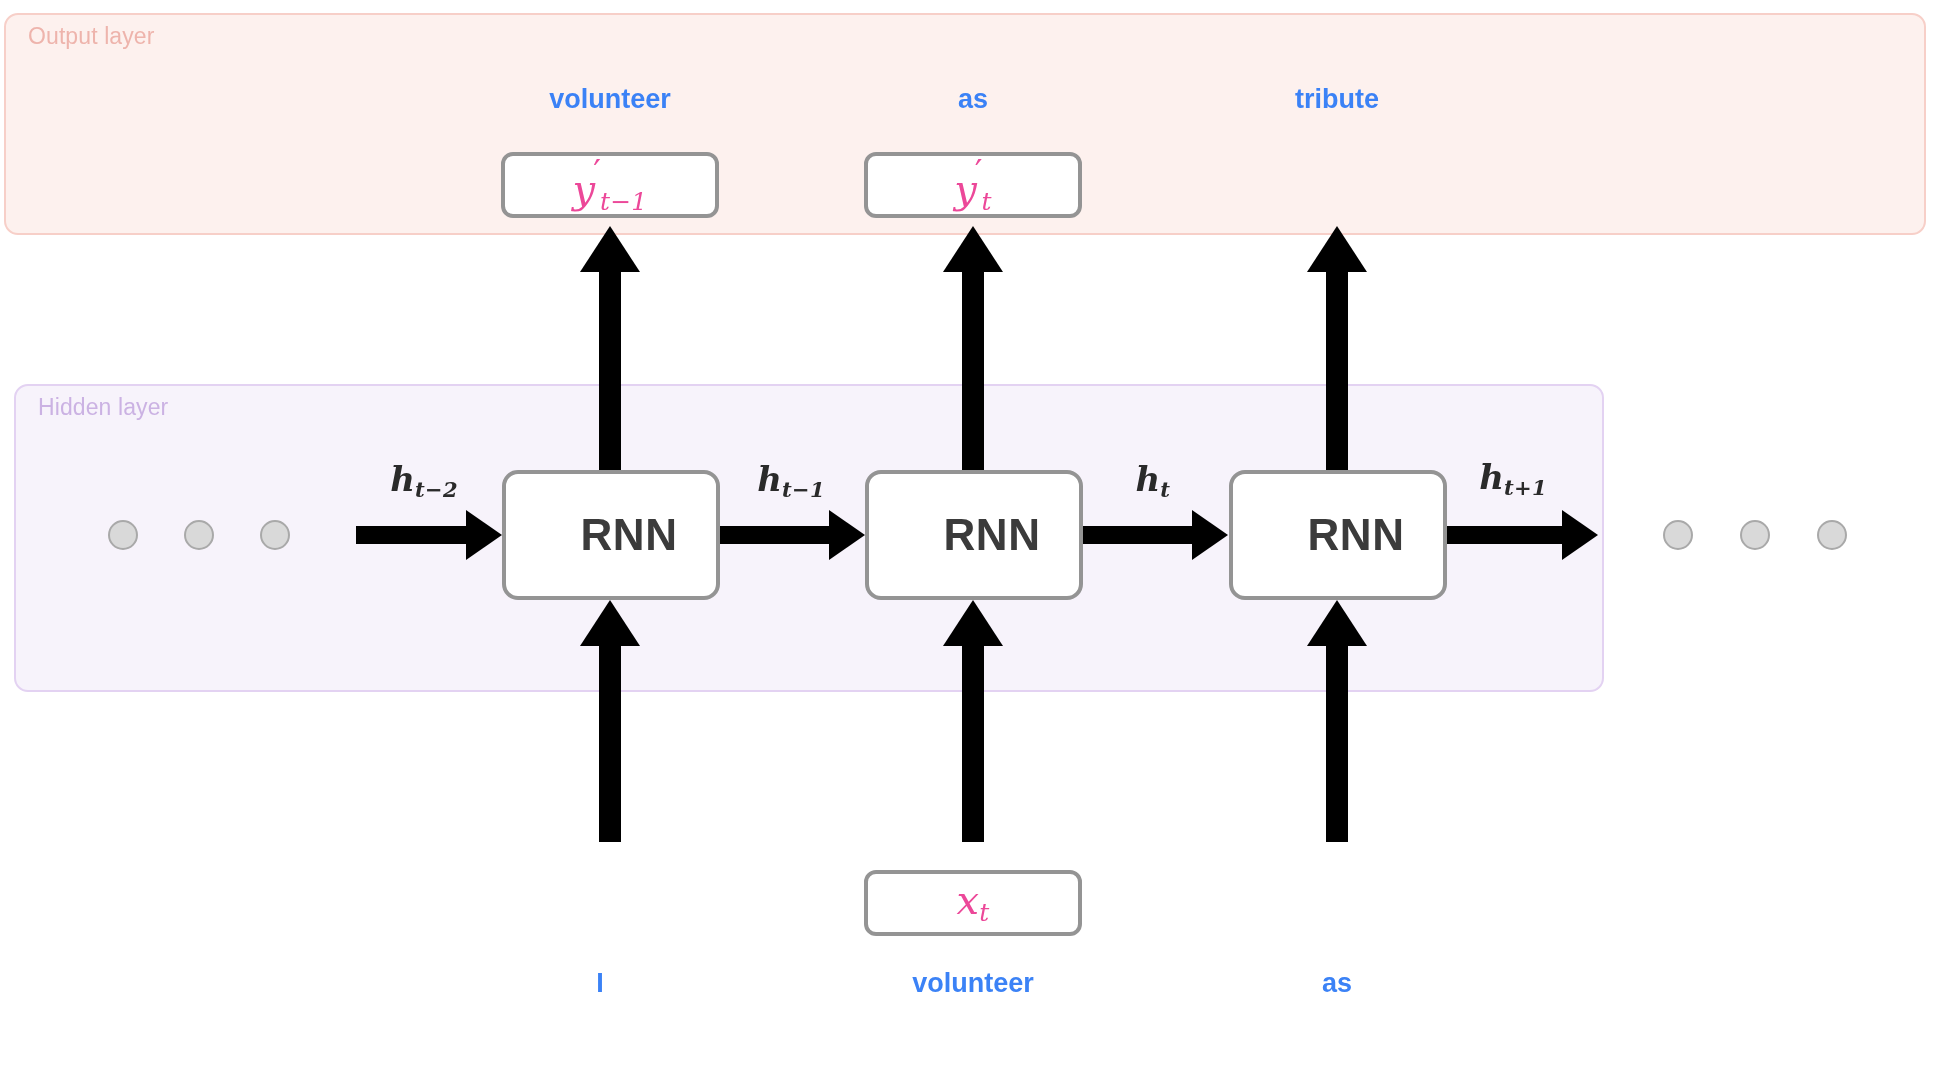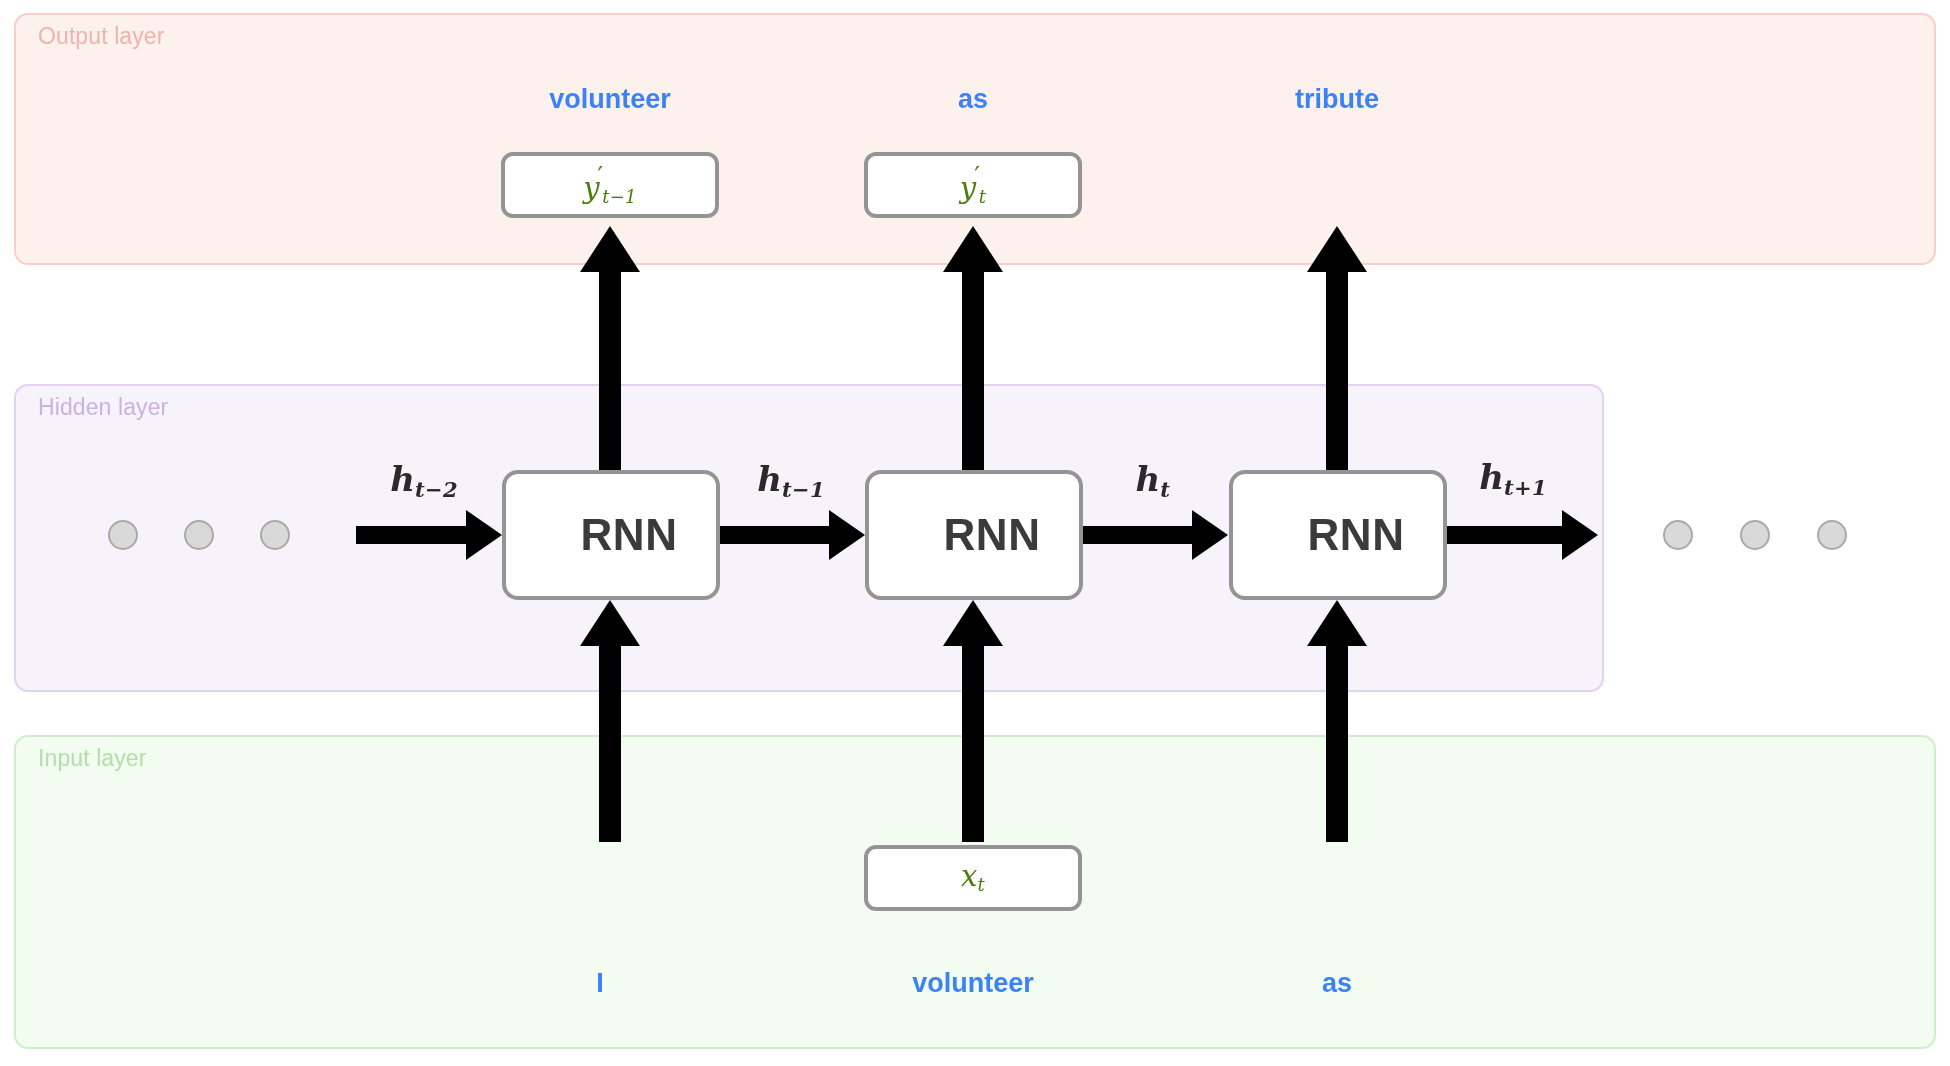--- a/index.html
+++ b/index.html
@@ -28,22 +28,22 @@
     position: absolute;
     left: 22px;
     top: 8px;
     font-size: 23px;
     font-family: "Liberation Sans", sans-serif;
     letter-spacing: 0.1px;
     white-space: nowrap;
   }
 
   #output-panel {
-    left: 14px;  top: 13px;
-    width: 1922px; height: 252px;
+    left: 4px;  top: 13px;
+    width: 1922px; height: 222px;
     background: #fdf1ee;
     border-color: #f7cfc8;
   }
   #output-panel .layer-title { color: #eeb4ac; }
 
   #hidden-panel {
     left: 14px;  top: 384px;
     width: 1590px; height: 308px;
     background: #f7f3fb;
     border-color: #e3d2f2;
@@ -81,22 +81,22 @@
     font-size: 44px;
     color: #3b3b3b;
     letter-spacing: 0.5px;
     margin-left: 36px;
   }
 
   
   .math {
     font-family: "DejaVu Serif", "Liberation Serif", serif;
     font-style: italic;
-    color: #4d7c0f;
-    font-size: 29px;
+    color: #ec4899;
+    font-size: 40px;
     line-height: 1;
     white-space: nowrap;
   }
   .math sub {
     font-size: 0.62em;
     font-style: italic;
     vertical-align: -0.28em;
     letter-spacing: 0.3px;
   }
   .math .prime {
@@ -186,23 +186,20 @@
 <div id="stage">
 
   <div class="layer-panel" id="output-panel">
     <div class="layer-title">Output layer</div>
   </div>
 
   <div class="layer-panel" id="hidden-panel">
     <div class="layer-title">Hidden layer</div>
   </div>
 
-  <div class="layer-panel" id="input-panel">
-    <div class="layer-title">Input layer</div>
-  </div>
 
   <div class="word" style="left:610px; top:84px;">volunteer</div>
   <div class="word" style="left:973px; top:84px;">as</div>
   <div class="word" style="left:1337px; top:84px;">tribute</div>
 
   <div class="node-box small" style="left:501px; top:152px;">
     <span class="math"><i>y</i><span class="prime">′</span><sub>t−1</sub></span>
   </div>
   <div class="node-box small" style="left:864px; top:152px;">
     <span class="math"><i>y</i><span class="prime">′</span><sub>t</sub></span>
@@ -277,21 +274,21 @@
   </div>
   <div class="arrow-up" style="left:943px; top:600px; width:60px; height:242px;">
     <div class="head"></div>
     <div class="shaft" style="top:40px; height:202px;"></div>
   </div>
   <div class="arrow-up" style="left:1307px; top:600px; width:60px; height:242px;">
     <div class="head"></div>
     <div class="shaft" style="top:40px; height:202px;"></div>
   </div>
 
-  <div class="node-box small" style="left:864px; top:845px;">
+  <div class="node-box small" style="left:864px; top:870px;">
     <span class="math"><i>x</i><sub>t</sub></span>
   </div>
 
   <div class="word" style="left:600px; top:968px;">I</div>
   <div class="word" style="left:973px; top:968px;">volunteer</div>
   <div class="word" style="left:1337px; top:968px;">as</div>
 
 </div>
 
 </body></html>

